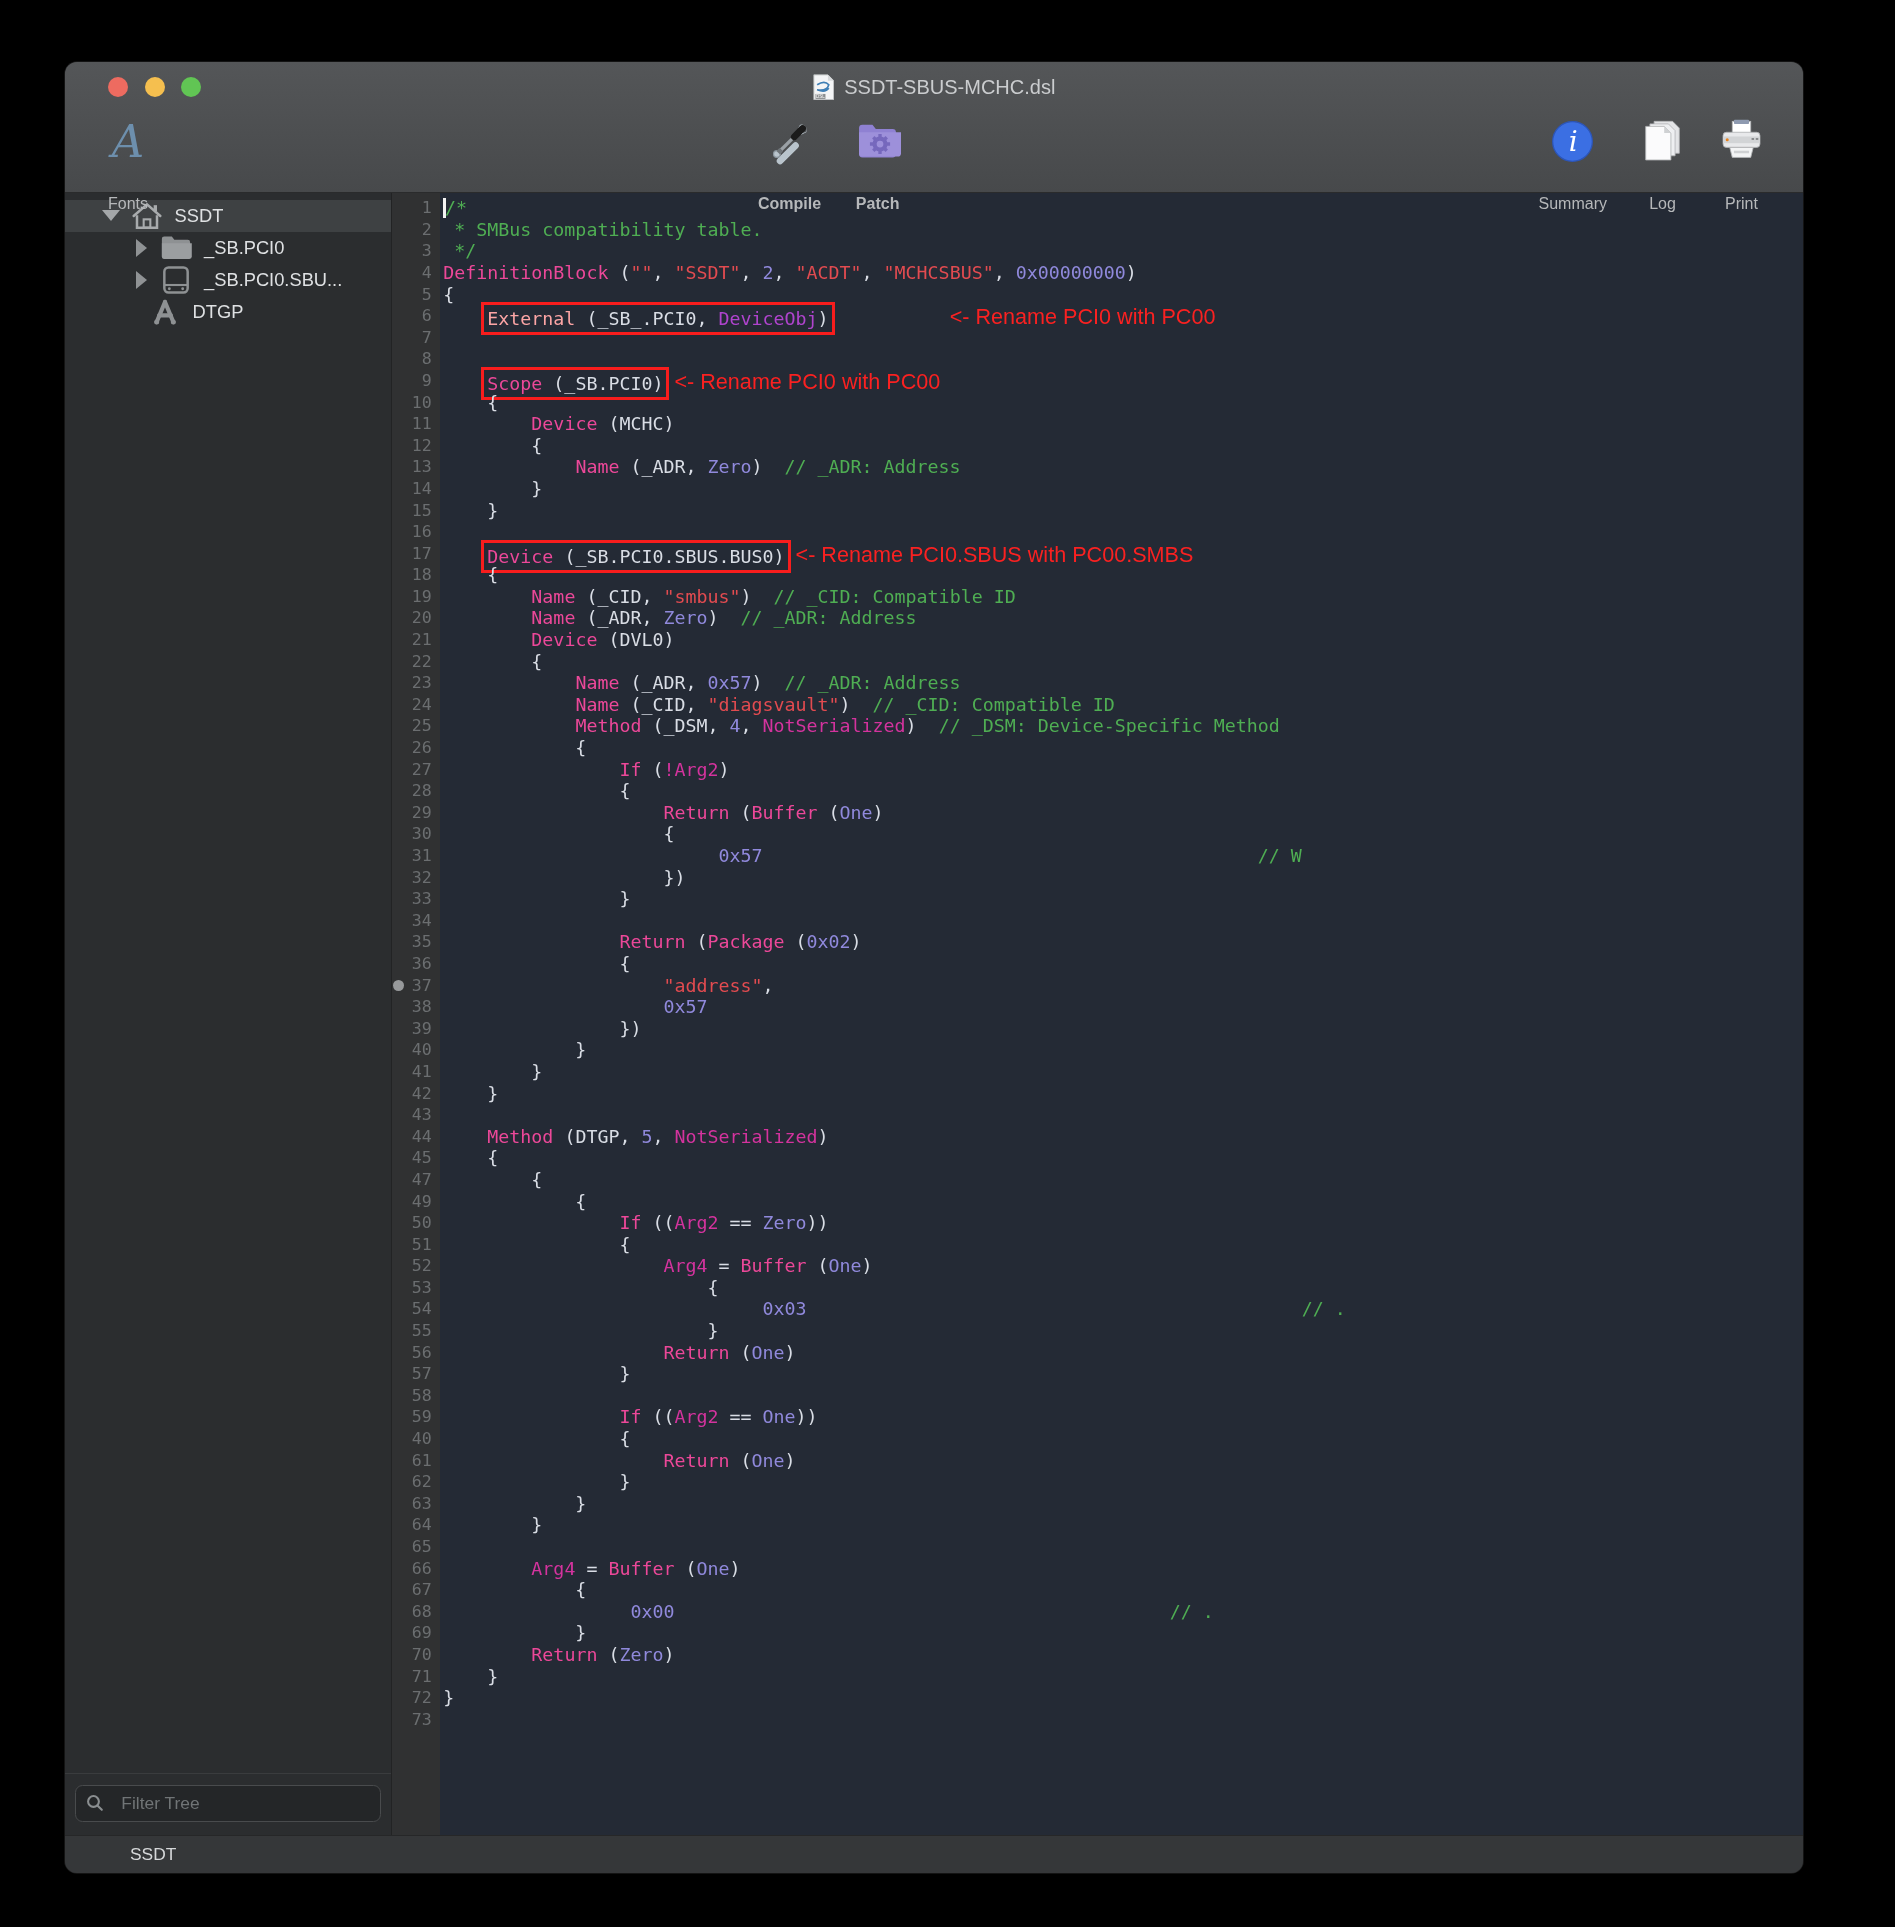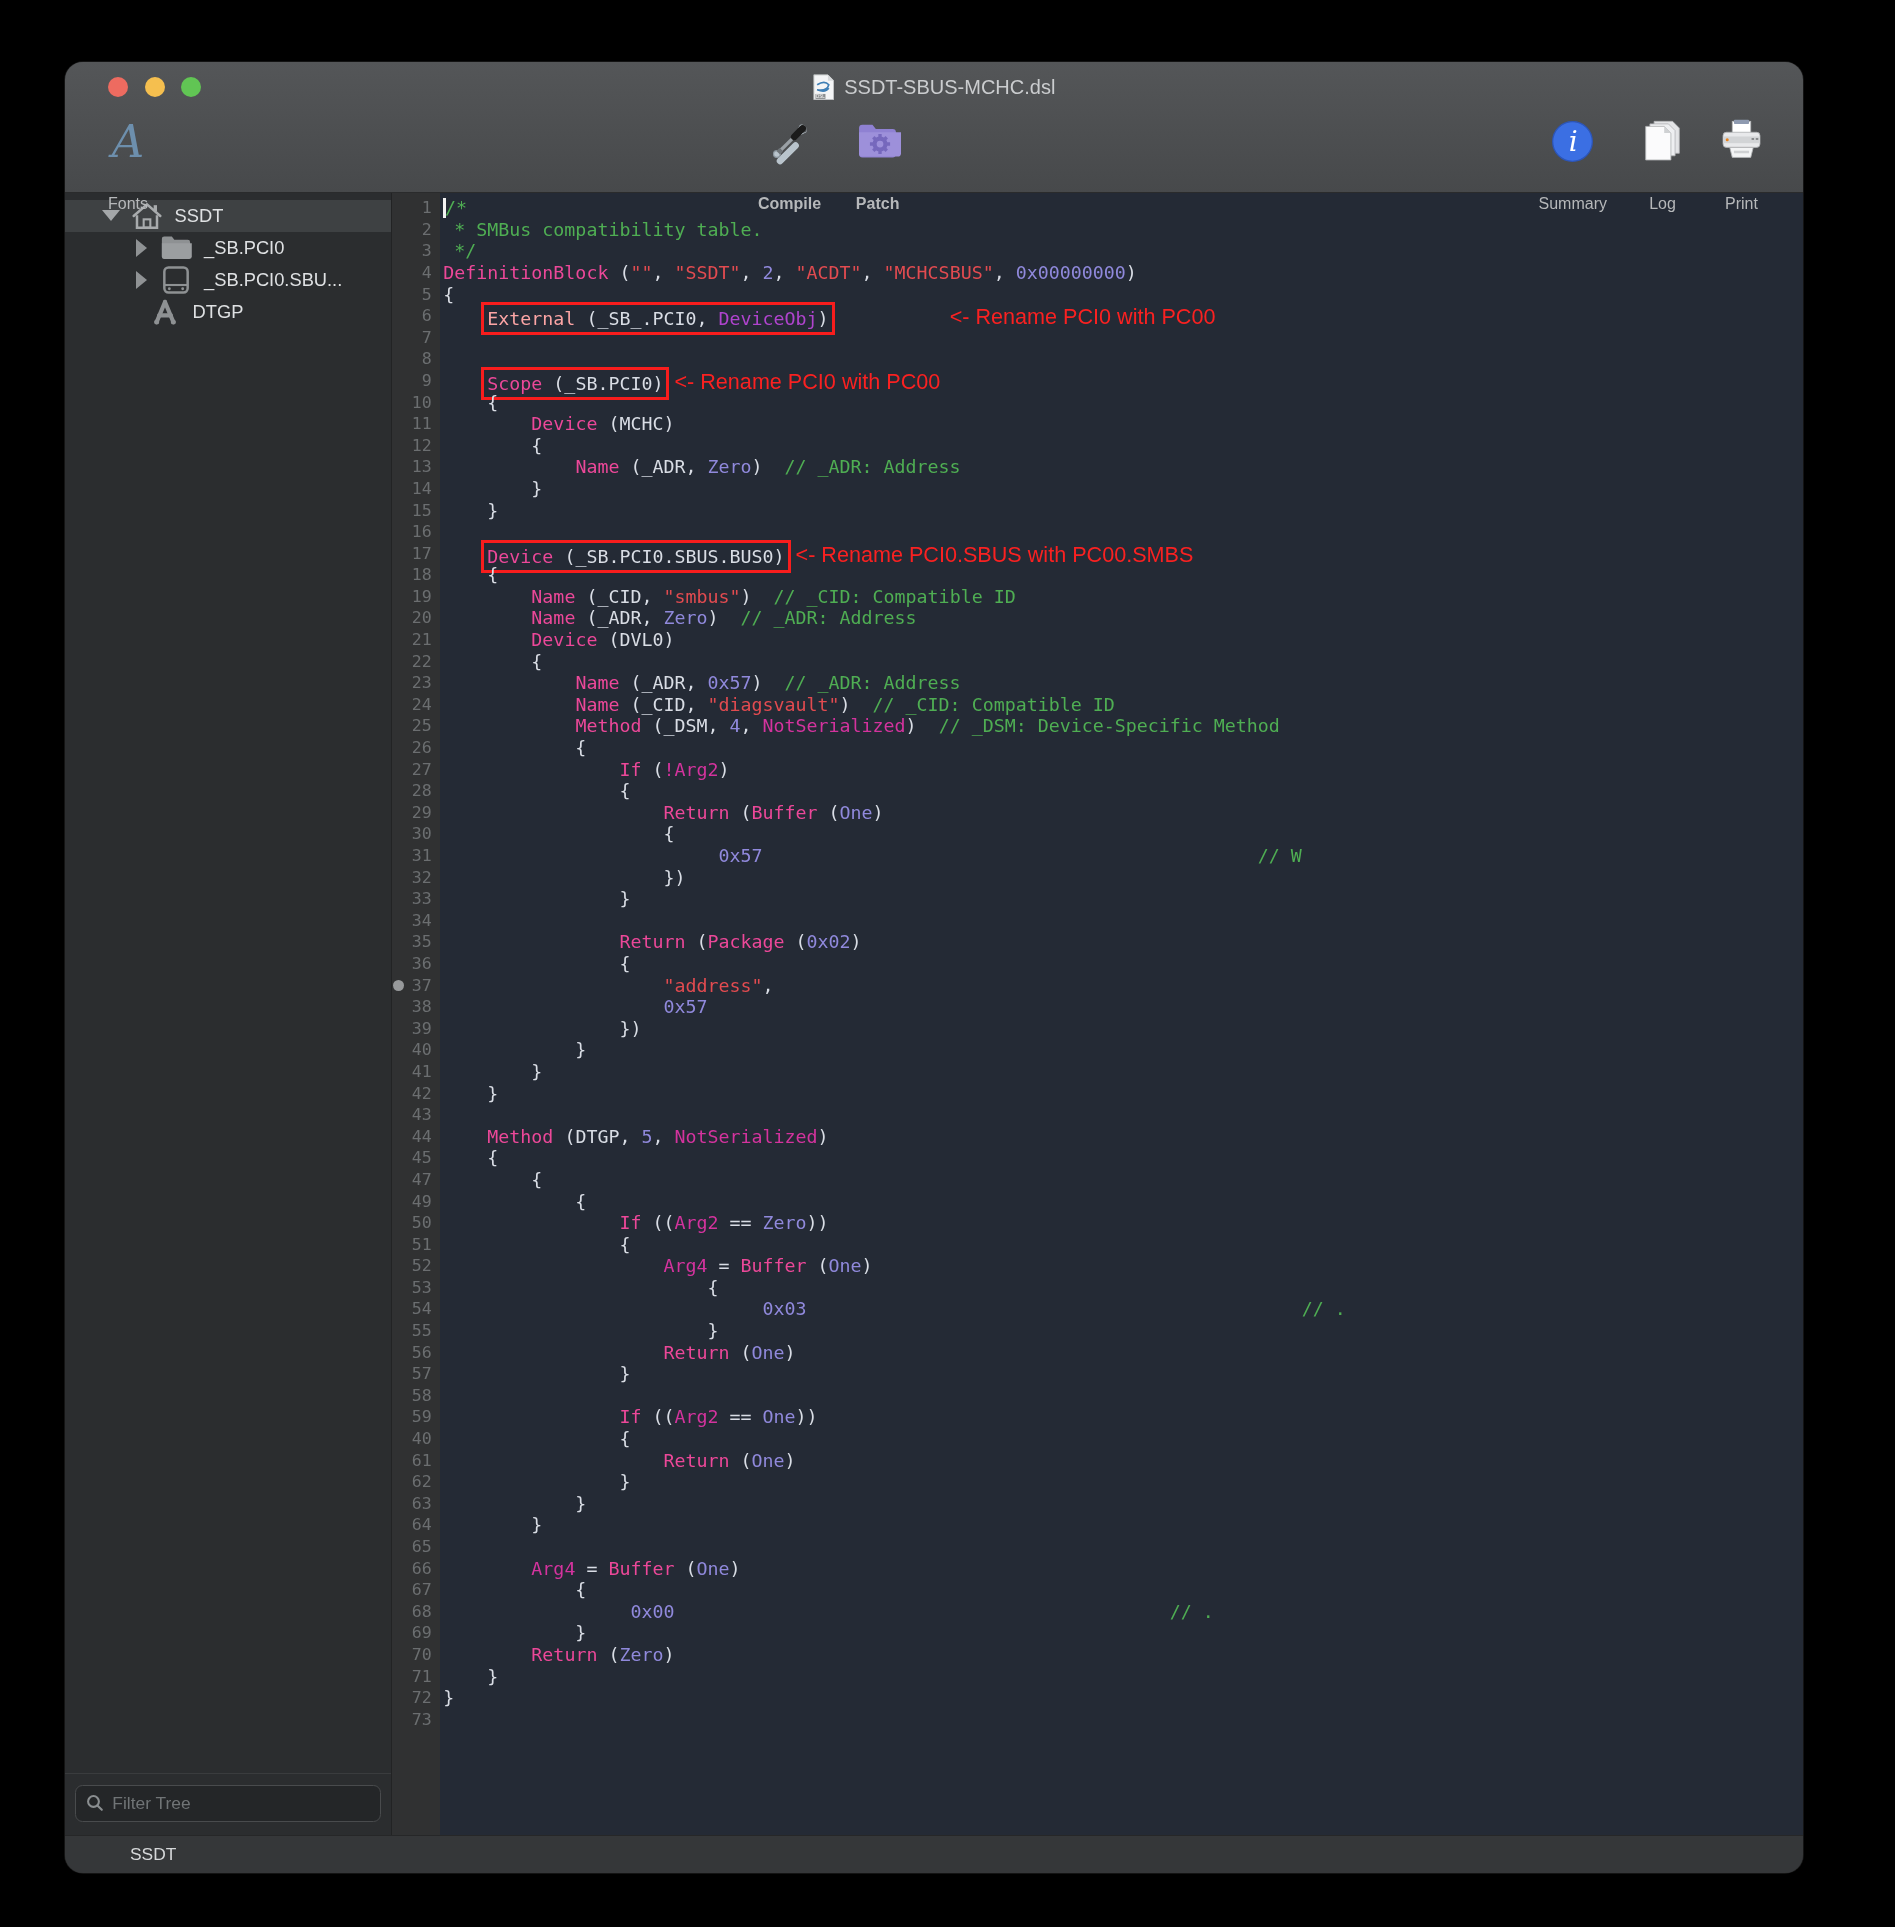--- a/index.html
+++ b/index.html
@@ -1,17 +1,17 @@
 <!DOCTYPE html>
 <html style="font-size:13.3px"><head>
 <meta charset="utf-8">
 <style>
   html,body{margin:0;padding:0;background:#000;width:1896px;height:1927px;overflow:hidden;
     font-family:"Liberation Sans",sans-serif;}
-  .window{position:absolute;left:65px;top:62px;width:1738px;height:1811px;border-radius:18px;
+  .window{position:absolute;left:65px;top:62px;width:1738px;height:1811px;border-radius:12px;
     overflow:hidden;display:flex;flex-direction:column;background:#2b2d2f;
     box-shadow:0 0 0 0.8px #1a1a1a;}
   
   .chrome{background:linear-gradient(#545658,#47494b);border-bottom:0.8px solid #2a2b2c;}
   .titlebar{height:50px;position:relative;display:flex;align-items:center;justify-content:center;}
   .lights{position:absolute;left:43px;top:15px;display:flex;gap:16.6px;}
   .light{width:20px;height:20px;border-radius:50%;}
   .light.red{background:#ed6b60;}  .light.yellow{background:#f5bf4f;}  .light.green{background:#61c554;}
   .titlewrap{display:flex;align-items:center;gap:10px;}
   .title{color:#cbcdcf;font-size:20px;}
@@ -28,21 +28,21 @@
   .sidebar{width:326px;background:#2b2d2f;border-right:0.8px solid #222324;display:flex;flex-direction:column;}
   .tree{flex:1;padding-top:6.6px;overflow:hidden;}
   .trow{height:32px;display:flex;align-items:center;color:#dfe1e3;font-size:18.3px;}
   .trow.sel{background:#3e4143;}
   .disc{width:0;height:0;margin-left:15px;}
   .disc.down{border-left:9.1px solid transparent;border-right:9.1px solid transparent;border-top:11.6px solid #a4a7a9;margin-left:37px;margin-right:10px;}
   .disc.right{border-top:9.1px solid transparent;border-bottom:9.1px solid transparent;border-left:11.6px solid #8f9294;margin-left:71px;margin-right:12.5px;}
   .disc.none{margin-left:83px;margin-right:0;}
   .ticon{width:33px;height:33px;margin-right:11.6px;display:flex;align-items:center;justify-content:center;flex-shrink:0;}
   .filterzone{border-top:0.8px solid #3a3c3e;padding:10.8px 10px 13.3px 10px;}
-  .filter{display:flex;align-items:center;gap:6px;background:#242628;border:1.7px solid #494b4d;
+  .filter{display:flex;align-items:center;gap:15px;background:#242628;border:1.7px solid #494b4d;
     border-radius:7.5px;height:37px;padding:0 10px;box-sizing:border-box;}
   .filter input{flex:1;background:transparent;border:none;outline:none;color:#cfd1d3;font-size:17.4px;
     font-family:"Liberation Sans",sans-serif;}
   .filter input::placeholder{color:#707476;}
   
   .editor{flex:1;display:flex;background:#242a35;min-width:0;}
   .codecol{flex:1;overflow:hidden;position:relative;padding-top:4.2px;}
   .line{display:flex;height:21.6px;}
   .ln{width:48px;flex-shrink:0;box-sizing:border-box;text-align:right;padding-right:8.3px;
     background:#303132;color:#6b6e70;font:16.6px/21.6px "DejaVu Sans Mono",monospace;position:relative;}

